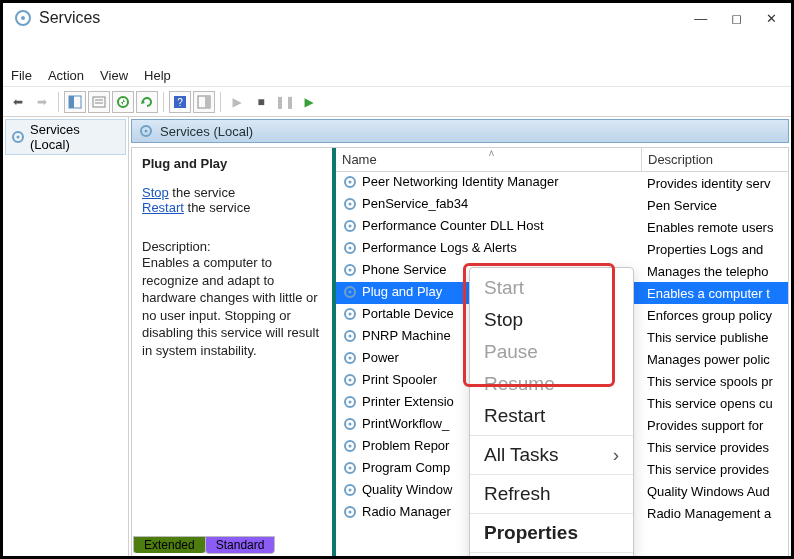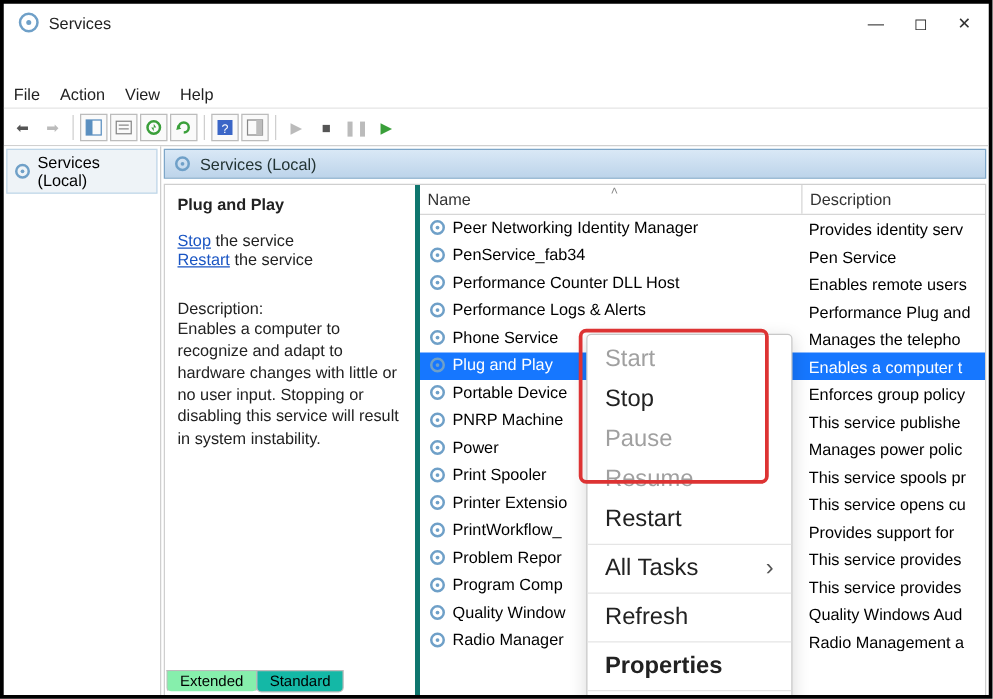--- a/index.html
+++ b/index.html
@@ -1,19 +1,19 @@
 <!DOCTYPE html>
 <html><head>
 <meta charset="utf-8">
 <style>
 * { margin: 0; padding: 0; box-sizing: border-box; font-family: "Segoe UI", Tahoma, sans-serif; }
 body { width: 794px; height: 559px; background: #fff; border: 3px solid #000; overflow: hidden; position: relative; }
 .titlebar { height: 30px; display: flex; align-items: center; padding: 0 4px; }
 .titlebar .icon { width: 20px; height: 20px; margin: 0 6px; }
-.titlebar .title { font-size: 13px; color: #222; flex: 1; }
+.titlebar .title { font-size: 16px; color: #222; flex: 1; }
 .win-controls { display: flex; gap: 24px; padding-right: 10px; }
 .win-controls span { font-size: 13px; color: #333; cursor: default; }
 .menubar { height: 22px; display: flex; align-items: center; padding-left: 8px; gap: 16px; font-size: 13px; color: #222; border-bottom: 1px solid #e5e5e5; margin-top: 32px; }
 .toolbar { height: 30px; display: flex; align-items: center; padding: 2px 4px; border-bottom: 1px solid #d0d0d0; gap: 2px; }
 .toolbar .tb { width: 22px; height: 22px; display: flex; align-items: center; justify-content: center; font-size: 12px; color: #555; border: 1px solid transparent; }
 .toolbar .tb.box { border: 1px solid #bcbcbc; background: #fafafa; }
 .toolbar .sep { width: 1px; height: 20px; background: #cfcfcf; margin: 0 3px; }
 .content { display: flex; height: calc(100% - 30px - 22px - 30px); }
 .leftpane { width: 126px; border-right: 1px solid #cfcfcf; background: #fff; }
 .leftpane .node { display: flex; align-items: center; gap: 4px; font-size: 13px; background: #eef3f7; border: 1px solid #bfd6e8; margin: 2px; padding: 2px 4px; }
@@ -30,22 +30,22 @@
 .col-name { width: 305px; padding-left: 6px; display: flex; align-items: center; position: relative; }
 .col-name .sort { position:absolute; left:50%; top:0; font-size:10px; color:#888; }
 .col-desc { flex: 1; padding-left: 6px; display: flex; align-items: center; border-left: 1px solid #d6d6d6; }
 .rows { font-size: 13px; }
 .row { display: flex; height: 22px; align-items: center; }
 .row.selected { background: #1677ff; color: #fff; }
 .row .cname { width: 305px; display: flex; align-items: flex-start; padding-left: 6px; gap: 4px; white-space: nowrap; overflow: hidden; }
 .row .cdesc { flex: 1; padding-left: 6px; white-space: nowrap; overflow: hidden; }
 .gear-icon { width: 16px; height: 16px; flex-shrink: 0; }
 .tabs { position: absolute; bottom: 2px; left: 130px; display: flex; font-size: 12px; }
-.tab { padding: 1px 10px; border: 1px solid #bcbcbc; border-top-left-radius: 0; border-top-right-radius:0; border-bottom-left-radius: 4px; border-bottom-right-radius:4px; margin-right: -1px; background: #14b8a6; }
-.tab.active { background: #86efac; border-bottom-color:#fff; }
+.tab { padding: 1px 10px; border: 1px solid #bcbcbc; border-top-left-radius: 0; border-top-right-radius:0; border-bottom-left-radius: 4px; border-bottom-right-radius:4px; margin-right: -1px; background: #8b5cf6; }
+.tab.active { background: #4d7c0f; border-bottom-color:#fff; }
 .context { position: absolute; left: 466px; top: 264px; width: 165px; background: #fff; border: 1px solid #c8c8c8; border-radius: 4px; box-shadow: 0 4px 14px rgba(0,0,0,0.15); font-size: 19px; padding: 4px 0; z-index: 50; }
 .context .mi { padding: 5px 14px; color: #222; }
 .context .mi.disabled { color: #a0a0a0; }
 .context .mi.submenu::after { content: "›"; float: right; color: #555; }
 .context hr { border: none; border-top: 1px solid #e5e5e5; margin: 3px 0; }
 .highlight-box { position: absolute; left: 460px; top: 260px; width: 152px; height: 124px; border: 3px solid #d33; border-radius: 6px; z-index: 60; pointer-events: none; }
 .hscroll { position:absolute; bottom:0; left:6px; right:0; height:14px; display:flex; align-items:center; }
 .hscroll .thumb { height:10px; width:150px; background:#bcbcbc; border-radius:2px; }
 </style>
 </head>
@@ -195,21 +195,21 @@
               <div class="cdesc">Enables remote users</div>
             </div>
             <div class="row">
               <div class="cname">
                 <span><svg class="gear-icon" viewBox="0 0 16 16">
                     <circle cx="8" cy="8" r="5" fill="none" stroke="#6fa0c8" stroke-width="2"></circle>
                     <circle cx="8" cy="8" r="1.5" fill="#6fa0c8"></circle>
                   </svg></span>
                 <span>Performance Logs &amp; Alerts</span>
               </div>
-              <div class="cdesc">Performance Plug and</div>
+              <div class="cdesc">Properties Logs and</div>
             </div>
             <div class="row">
               <div class="cname">
                 <span><svg class="gear-icon" viewBox="0 0 16 16">
                     <circle cx="8" cy="8" r="5" fill="none" stroke="#6fa0c8" stroke-width="2"></circle>
                     <circle cx="8" cy="8" r="1.5" fill="#6fa0c8"></circle>
                   </svg></span>
                 <span>Phone Service</span>
               </div>
               <div class="cdesc">Manages the telepho</div>

